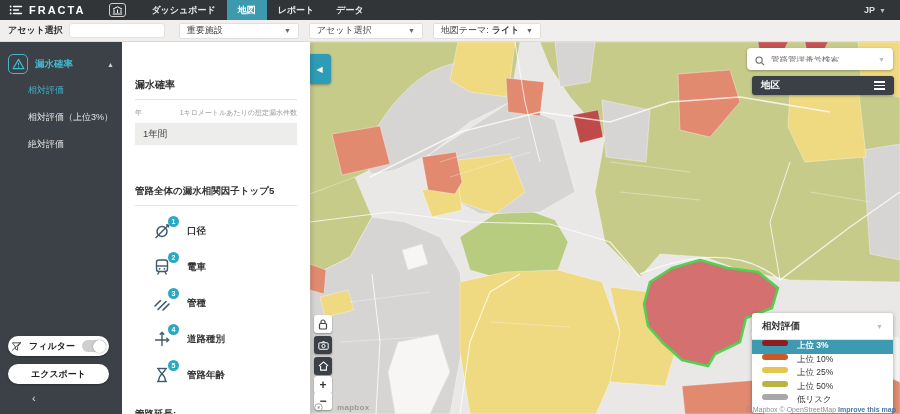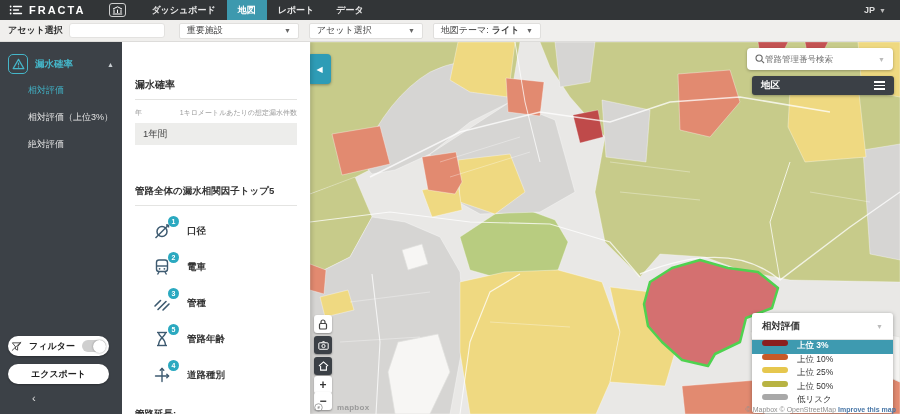--- a/index.html
+++ b/index.html
@@ -69,21 +69,21 @@
   .f-label { font-weight:bold; font-size:9.5px; }
   .len-title { font-weight:bold; font-size:9.5px; margin-top:22px; }
 
   
   .map { position:absolute; left:310px; top:42px; width:590px; height:372px; overflow:hidden; background:#e9e8e6; }
   .map svg.base { position:absolute; left:0; top:0; }
   .panel-collapse { position:absolute; left:-2px; top:12px; width:23px; height:30px; background:#2E9CB6;
     border-radius:4px; color:#fff; display:flex; align-items:center; justify-content:center; font-size:8px;
     box-shadow:0 1px 3px rgba(0,0,0,.35); cursor:pointer; z-index:6; }
   .search-box { position:absolute; right:7px; top:6px; width:146px; height:22px; background:#fff; border-radius:4px;
-    box-shadow:0 1px 3px rgba(0,0,0,.3); display:flex; align-items:center; gap:0; padding:8px 8px; z-index:6; }
+    box-shadow:0 1px 3px rgba(0,0,0,.3); display:flex; gap:6px; padding:8px 8px; z-index:6; }
   .search-box input { border:none; outline:none; flex:1; font-size:8.5px; color:#333; min-width:0;
     font-family:"Liberation Sans","DejaVu Sans",sans-serif; background:transparent; }
   .district-bar { position:absolute; right:6px; top:34px; width:142px; height:19px; background:#3b4046;
     border-radius:3px; display:flex; align-items:center; justify-content:space-between; padding:0 9px;
     color:#fff; font-size:9.5px; font-weight:bold; box-shadow:0 1px 3px rgba(0,0,0,.3); z-index:6; cursor:pointer; }
   .burger { display:flex; flex-direction:column; gap:2px; cursor:pointer; }
   .burger span { display:block; width:11px; height:1.4px; background:#fff; }
 
   .ctl { position:absolute; left:4px; width:18px; height:18px; border-radius:3px;
     box-shadow:0 1px 2px rgba(0,0,0,.35); display:flex; align-items:center; justify-content:center;
@@ -259,45 +259,45 @@
           </g>
         </svg>
         <span class="badge">3</span>
       </span>
       <span class="f-label">管種</span>
     </div>
 
     <div class="factor">
       <span class="f-ico">
         <svg width="20" height="20" viewBox="0 0 20 20">
+          <g stroke="#3D5A70" stroke-width="1.4" fill="none" stroke-linecap="round">
+            <line x1="10" y1="3.5" x2="10" y2="16.5"></line>
+              <line x1="3.5" y1="11" x2="16.5" y2="11"></line>
+            <path d="M8.2 5.2 L10 3.5 L11.8 5.2"></path>
+              <path d="M14.8 9.2 L16.5 11 L14.8 12.8"></path>
+          </g>
+        </svg>
+        <span class="badge">4</span>
+      </span>
+      <span class="f-label">道路種別</span>
+    </div>
+
+    <div class="factor">
+      <span class="f-ico">
+        <svg width="20" height="20" viewBox="0 0 20 20">
           <g stroke="#3D5A70" stroke-width="1.4" fill="none">
             <line x1="5" y1="3.5" x2="15" y2="3.5"></line>
               <line x1="5" y1="16.5" x2="15" y2="16.5"></line>
             <path d="M6.5 3.5 C6.5 8 13.5 8.5 13.5 16.5"></path>
               <path d="M13.5 3.5 C13.5 8 6.5 8.5 6.5 16.5"></path>
           </g>
         </svg>
         <span class="badge">5</span>
       </span>
       <span class="f-label">管路年齢</span>
-    </div>
-
-    <div class="factor">
-      <span class="f-ico">
-        <svg width="20" height="20" viewBox="0 0 20 20">
-          <g stroke="#3D5A70" stroke-width="1.4" fill="none" stroke-linecap="round">
-            <line x1="10" y1="3.5" x2="10" y2="16.5"></line>
-              <line x1="3.5" y1="11" x2="16.5" y2="11"></line>
-            <path d="M8.2 5.2 L10 3.5 L11.8 5.2"></path>
-              <path d="M14.8 9.2 L16.5 11 L14.8 12.8"></path>
-          </g>
-        </svg>
-        <span class="badge">4</span>
-      </span>
-      <span class="f-label">道路種別</span>
     </div>
 
     <div class="len-title">管路延長:</div>
 
   </div>
 
   <div class="map">
     <svg class="base" width="590" height="372" viewBox="0 0 590 372">
       <rect x="0" y="0" width="590" height="372" fill="#e9e8e6"></rect>
 

